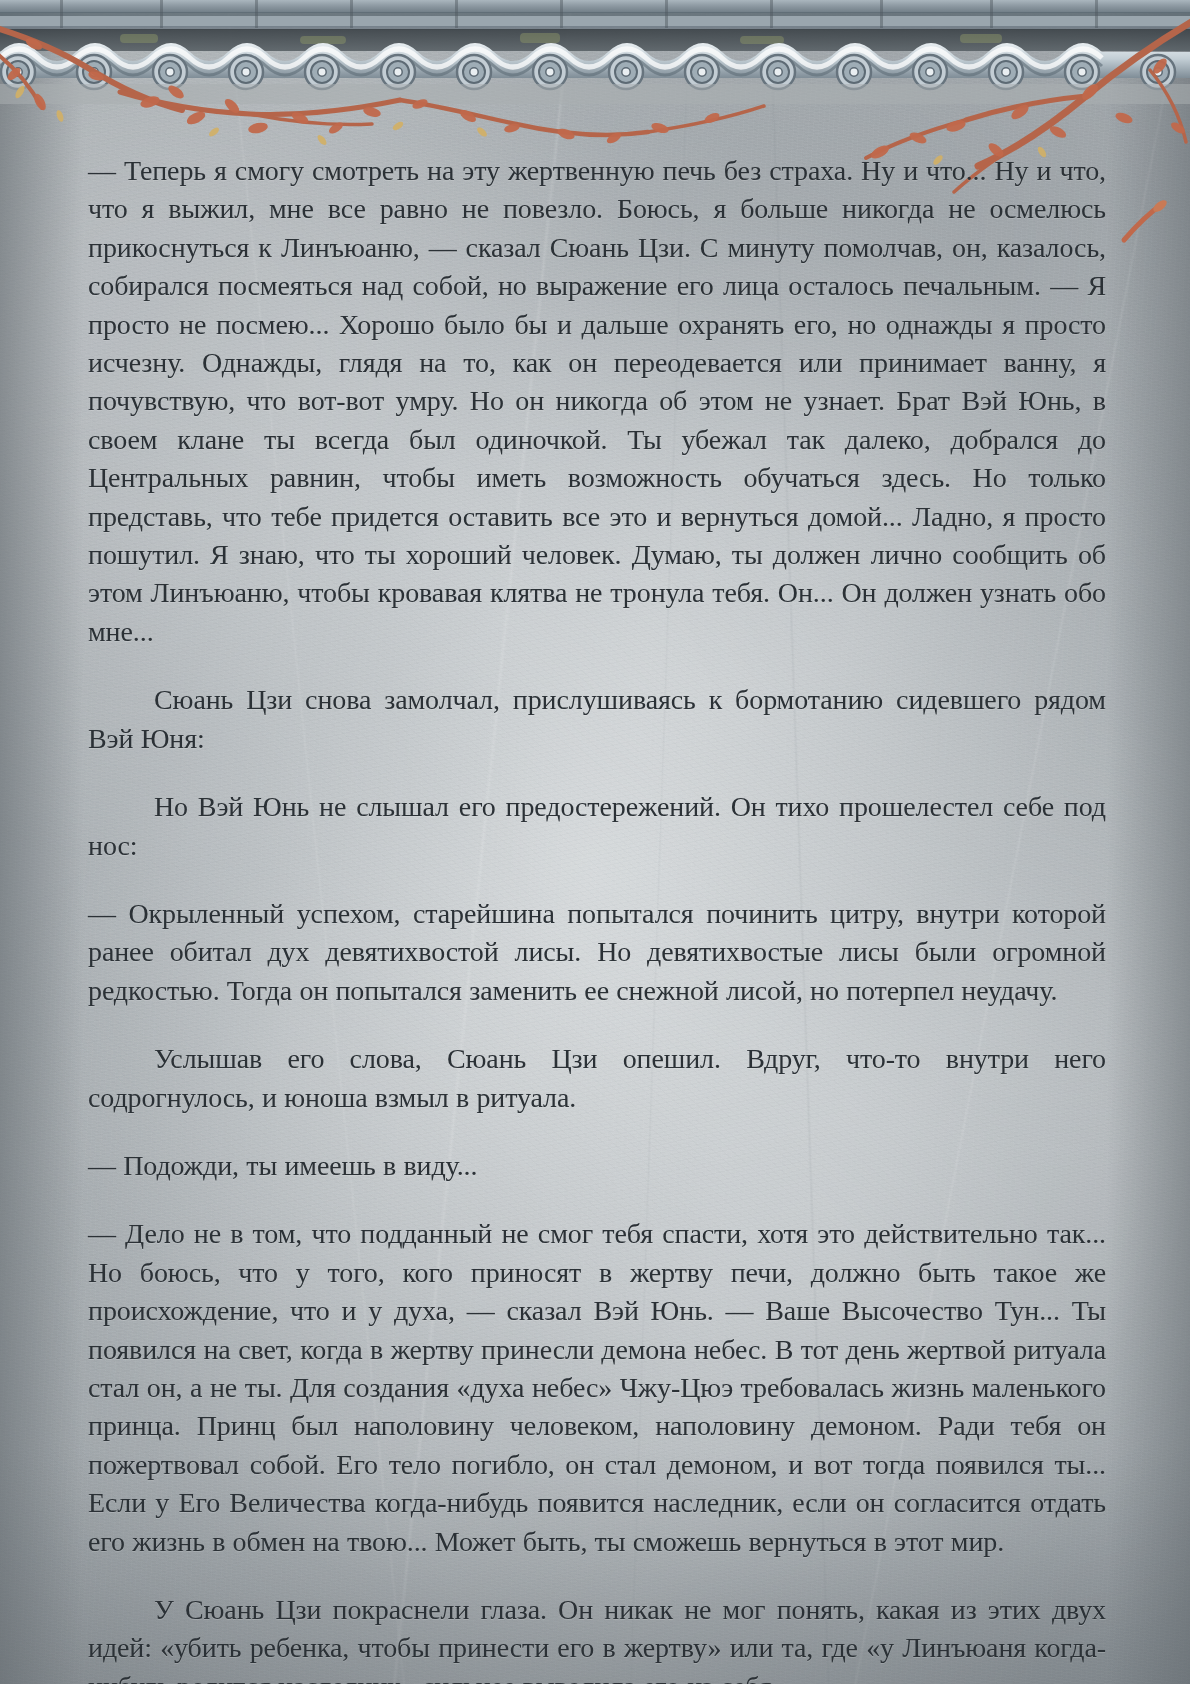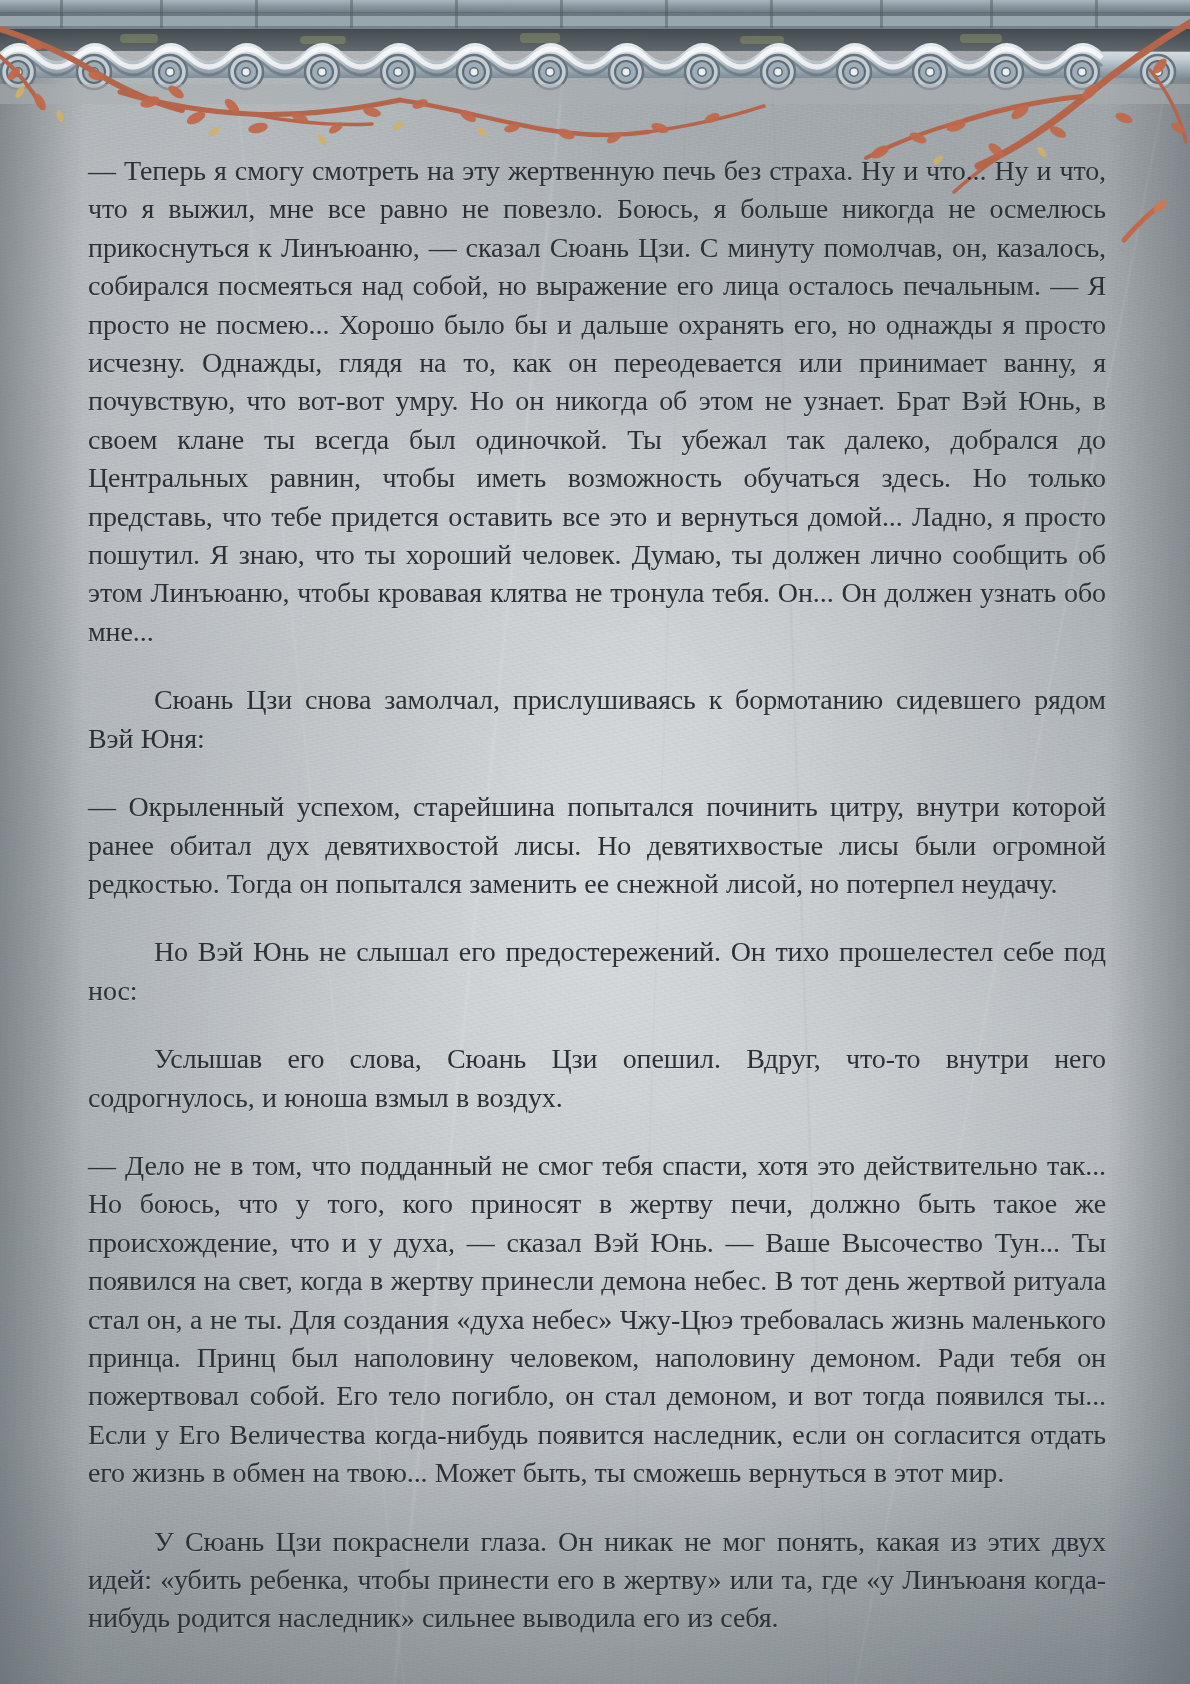--- a/index.html
+++ b/index.html
@@ -365,21 +365,22 @@
   <div class="right-twig">
     <svg viewBox="0 0 60 80" width="60" height="80">
       <path d="M8,50 C20,36 32,24 46,14" stroke="#c0694b" stroke-width="5" fill="none" stroke-linecap="round"></path>
       <ellipse cx="44" cy="16" rx="8" ry="4" fill="#c97a55" transform="rotate(-38 44 16)"></ellipse>
     </svg>
   </div>
 
   <div class="content">
     <p class="para dash">— Теперь я смогу смотреть на эту жертвенную печь без страха. Ну и что... Ну и что, что я выжил, мне все равно не повезло. Боюсь, я больше никогда не осмелюсь прикоснуться к Линъюаню, — сказал Сюань Цзи. С минуту помолчав, он, казалось, собирался посмеяться над собой, но выражение его лица осталось печальным. — Я просто не посмею... Хорошо было бы и дальше охранять его, но однажды я просто исчезну. Однажды, глядя на то, как он переодевается или принимает ванну, я почувствую, что вот-вот умру. Но он никогда об этом не узнает. Брат Вэй Юнь, в своем клане ты всегда был одиночкой. Ты убежал так далеко, добрался до Центральных равнин, чтобы иметь возможность обучаться здесь. Но только представь, что тебе придется оставить все это и вернуться домой... Ладно, я просто пошутил. Я знаю, что ты хороший человек. Думаю, ты должен лично сообщить об этом Линъюаню, чтобы кровавая клятва не тронула тебя. Он... Он должен узнать обо мне...</p>
     <p class="para indent">Сюань Цзи снова замолчал, прислушиваясь к бормотанию сидевшего рядом Вэй Юня:</p>
+    <p class="para indent">Но Вэй Юнь не слышал его предостережений. Он тихо прошелестел себе под нос:</p>
     <p class="para dash">— Окрыленный успехом, старейшина попытался починить цитру, внутри которой ранее обитал дух девятихвостой лисы. Но девятихвостые лисы были огромной редкостью. Тогда он попытался заменить ее снежной лисой, но потерпел неудачу.</p>
-    <p class="para indent">Но Вэй Юнь не слышал его предостережений. Он тихо прошелестел себе под нос:</p>
-    <p class="para indent">Услышав его слова, Сюань Цзи опешил. Вдруг, что-то внутри него содрогнулось, и юноша взмыл в воздух.</p>
+    <p class="para indent">Услышав его слова, Сюань Цзи опешил. Вдруг, что-то внутри него содрогнулось, и юноша взмыл в ритуала.</p>
+    <p class="para dash">— Подожди, ты имеешь в виду...</p>
     <p class="para dash">— Дело не в том, что подданный не смог тебя спасти, хотя это действительно так... Но боюсь, что у того, кого приносят в жертву печи, должно быть такое же происхождение, что и у духа, — сказал Вэй Юнь. — Ваше Высочество Тун... Ты появился на свет, когда в жертву принесли демона небес. В тот день жертвой ритуала стал он, а не ты. Для создания «духа небес» Чжу-Цюэ требовалась жизнь маленького принца. Принц был наполовину человеком, наполовину демоном. Ради тебя он пожертвовал собой. Его тело погибло, он стал демоном, и вот тогда появился ты...  Если у Его Величества когда-нибудь появится наследник, если он согласится отдать его жизнь в обмен на твою... Может быть, ты сможешь вернуться в этот мир.</p>
     <p class="para indent">У Сюань Цзи покраснели глаза. Он никак не мог понять, какая из этих двух идей: «убить ребенка, чтобы принести его в жертву» или та, где «у Линъюаня когда-нибудь родится наследник» сильнее выводила его из себя.</p>
 
   </div>
 
 </div>
 
 </body></html>

